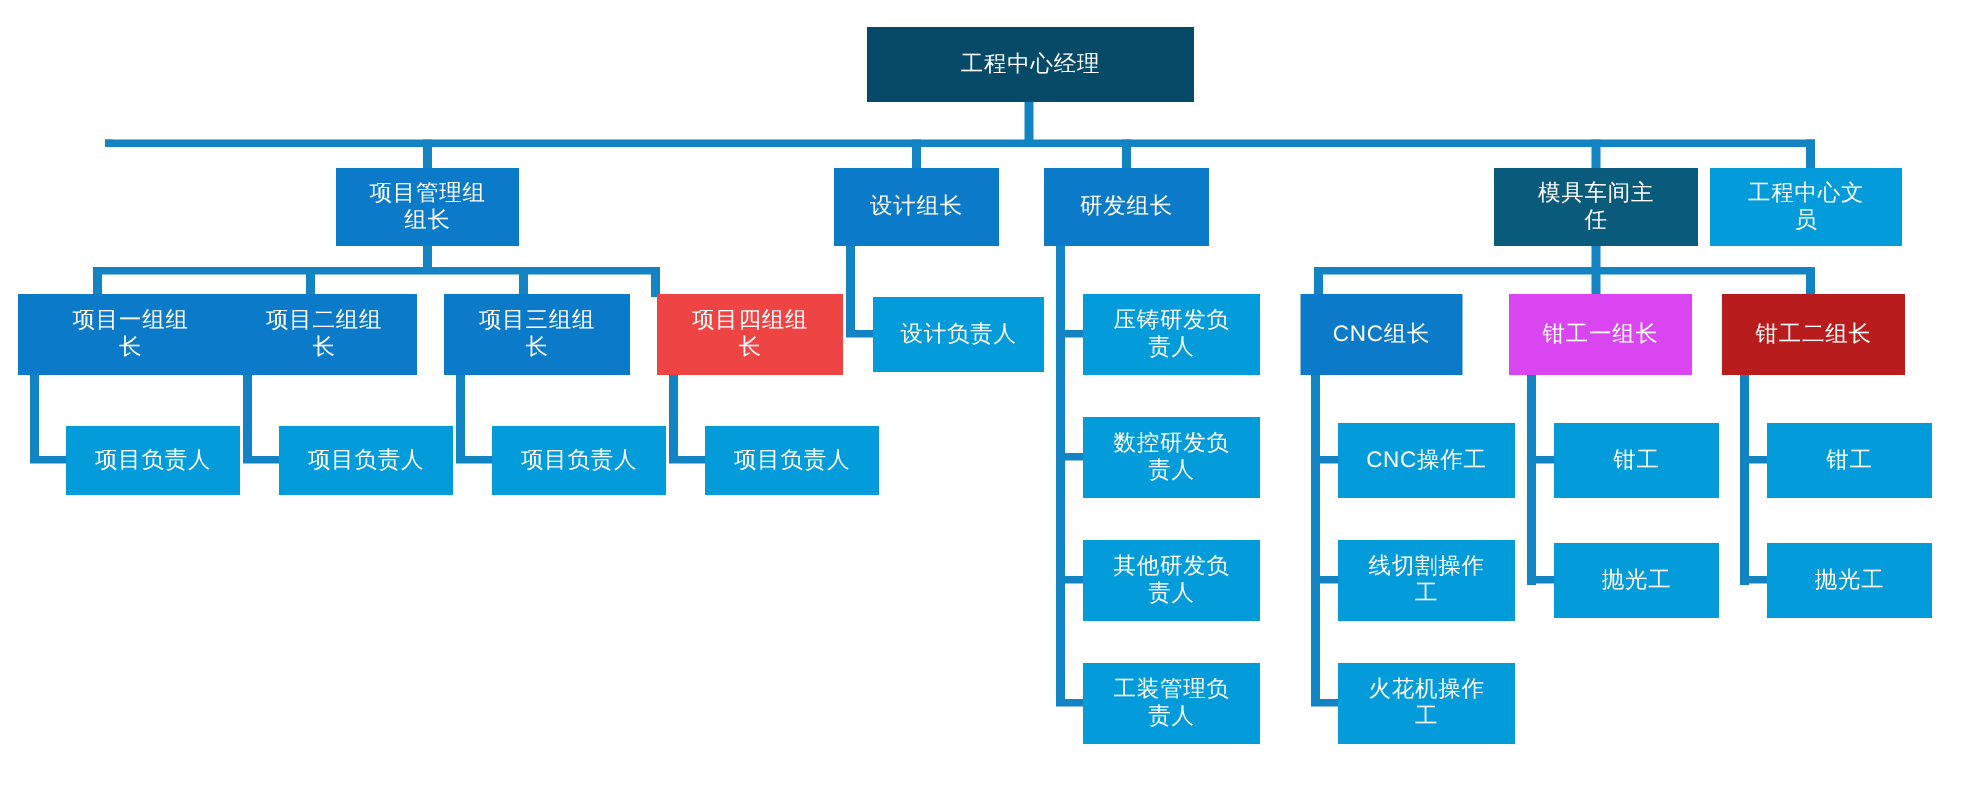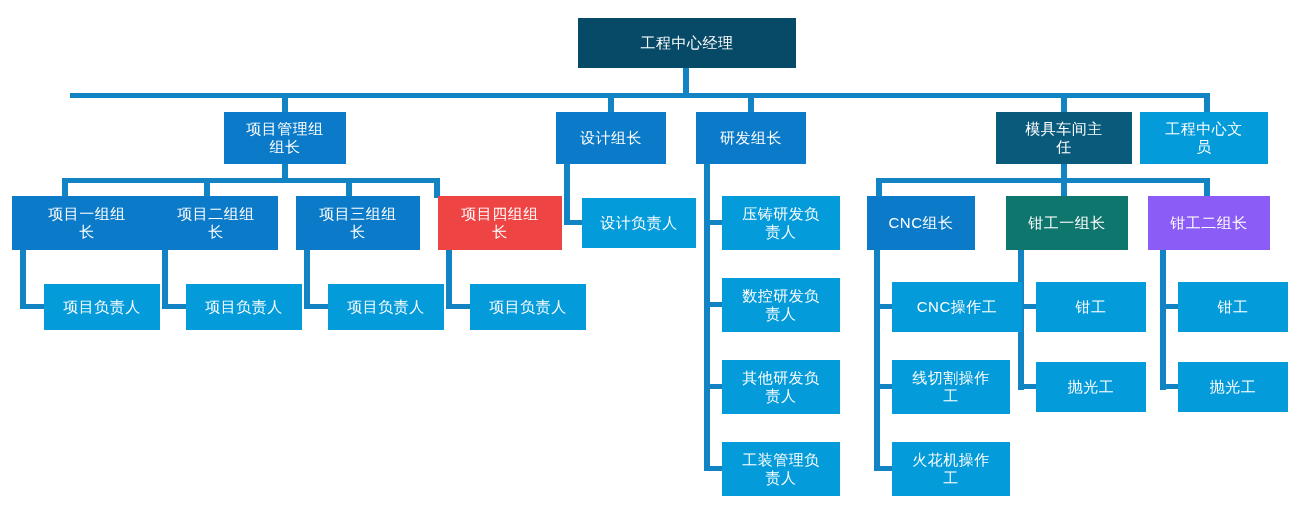--- a/index.html
+++ b/index.html
@@ -108,23 +108,23 @@
     <div class="node" style="left: 582px; top: 198px; width: 114px; height: 50px; background: rgb(4, 155, 219);">设计负责人</div>
     <div class="node" style="left: 722px; top: 196px; width: 118px; height: 54px; background: rgb(4, 155, 219);">压铸研发负
 责人</div>
     <div class="node" style="left: 722px; top: 278px; width: 118px; height: 54px; background: rgb(4, 155, 219);">数控研发负
 责人</div>
     <div class="node" style="left: 722px; top: 360px; width: 118px; height: 54px; background: rgb(4, 155, 219);">其他研发负
 责人</div>
     <div class="node" style="left: 722px; top: 442px; width: 118px; height: 54px; background: rgb(4, 155, 219);">工装管理负
 责人</div>
     <div class="node" style="left: 867px; top: 196px; width: 108px; height: 54px; background: rgb(11, 122, 200);">CNC组长</div>
-    <div class="node" style="left: 1006px; top: 196px; width: 122px; height: 54px; background: #0f766e;">钳工一组长</div>
-    <div class="node" style="left: 1148px; top: 196px; width: 122px; height: 54px; background: #8b5cf6; text-align: center;">钳工二组长</div>
-    <div class="node" style="left: 892px; top: 282px; width: 130px; height: 50px; background: rgb(4, 155, 219);">CNC操作工</div>
+    <div class="node" style="left: 1006px; top: 196px; width: 122px; height: 54px; background: #d946ef;">钳工一组长</div>
+    <div class="node" style="left: 1148px; top: 196px; width: 122px; height: 54px; background: #b91c1c; text-align: center;">钳工二组长</div>
+    <div class="node" style="left: 892px; top: 282px; width: 118px; height: 50px; background: rgb(4, 155, 219);">CNC操作工</div>
     <div class="node" style="left: 892px; top: 360px; width: 118px; height: 54px; background: rgb(4, 155, 219);">线切割操作
 工</div>
     <div class="node" style="left: 892px; top: 442px; width: 118px; height: 54px; background: rgb(4, 155, 219);">火花机操作
 工</div>
     <div class="node" style="left: 1036px; top: 282px; width: 110px; height: 50px; background: rgb(4, 155, 219);">钳工</div>
     <div class="node" style="left: 1036px; top: 362px; width: 110px; height: 50px; background: rgb(4, 155, 219);">抛光工</div>
     <div class="node" style="left: 1178px; top: 282px; width: 110px; height: 50px; background: rgb(4, 155, 219);">钳工</div>
     <div class="node" style="left: 1178px; top: 362px; width: 110px; height: 50px; background: rgb(4, 155, 219);">抛光工</div>
   </div>
 

